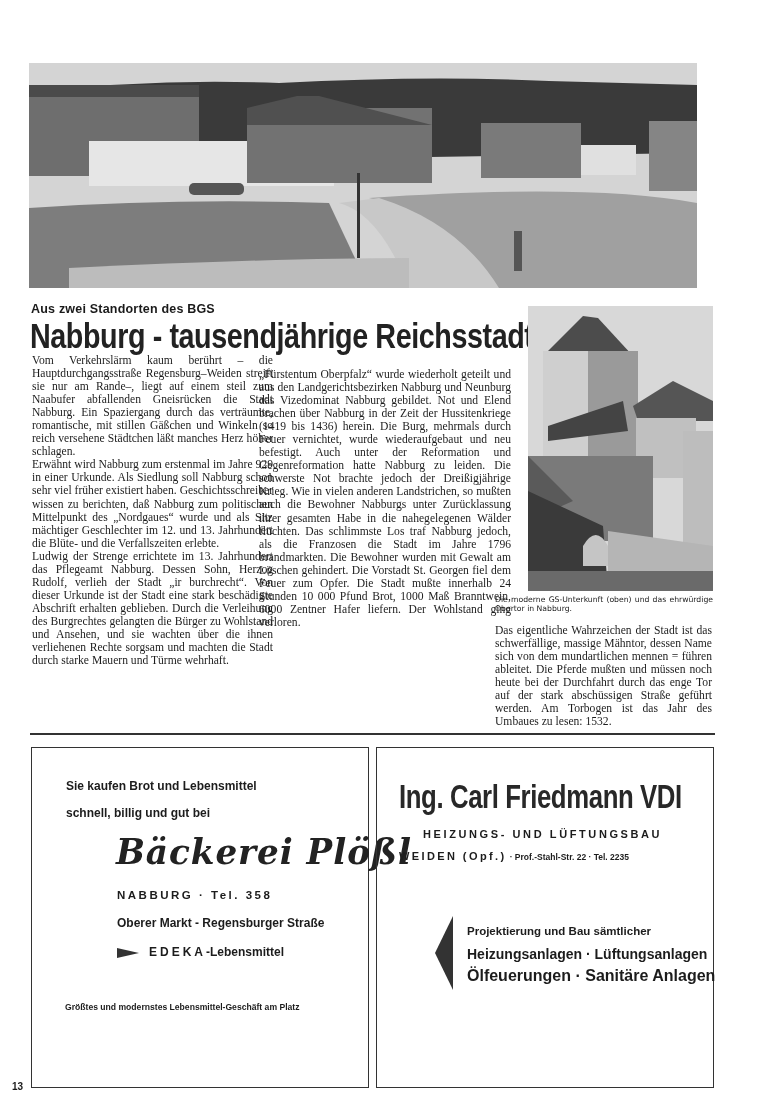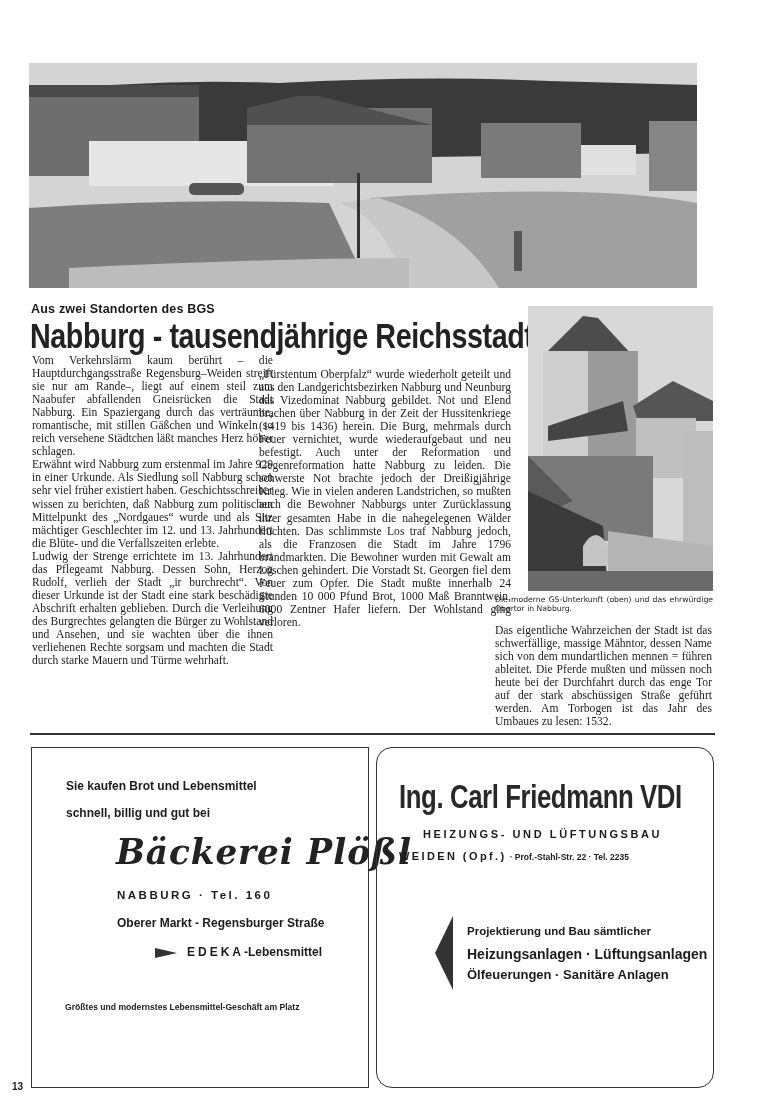--- a/index.html
+++ b/index.html
@@ -11,21 +11,21 @@
   .headline{left:30px;top:316px;font-family:"Liberation Sans",sans-serif;font-weight:bold;font-size:35px;transform:scaleX(0.82);transform-origin:left top;letter-spacing:-0.5px;white-space:nowrap;color:#222;}
   .col{font-family:"Liberation Serif",serif;font-size:11.6px;line-height:13.05px;text-align:justify;color:#1c1c1c;}
   .col p{margin:0;text-indent:0;}
   .col1{left:32px;top:354px;width:241px;}
   .col2{left:259px;top:368px;width:252px;}
   .col3{left:495px;top:624px;width:217px;}
   .caption{left:495px;top:595px;width:218px;font-family:"DejaVu Sans",sans-serif;font-size:7.7px;line-height:9px;text-align:justify;color:#222;}
   .rule{left:30px;top:733px;width:685px;height:2px;background:#333;}
   .adbox{top:747px;height:341px;border:1.3px solid #333;box-sizing:border-box;text-align:center;}
   .ad-left{left:31px;width:338px;}
-  .ad-right{left:376px;width:338px;border-radius:16px;}
+  .ad-right{left:376px;width:338px;}
   .ad-text{position:absolute;font-family:"Liberation Sans",sans-serif;font-weight:bold;color:#1c1c1c;white-space:nowrap;}
   .page-num{left:12px;top:1081px;font-family:"Liberation Sans",sans-serif;font-weight:bold;font-size:10px;}
   .script{font-family:"DejaVu Serif",serif;font-style:italic;font-weight:bold;font-size:36px;transform:scaleX(0.95);transform-origin:left top;color:#222;letter-spacing:1px;}
   .condensed{font-size:33px;transform:scaleX(0.78);transform-origin:left top;letter-spacing:-0.5px;color:#282828;}
 </style>
 </head>
 <body>
 
 <div class="abs photo-top">
   <svg width="668" height="225" viewBox="0 0 668 225">
@@ -86,34 +86,34 @@
 <div class="abs col col3">
   <p>Das eigentliche Wahrzeichen der Stadt ist das schwerfällige, massige Mähntor, dessen Name sich von dem mundartlichen mennen = führen ableitet. Die Pferde mußten und müssen noch heute bei der Durchfahrt durch das enge Tor auf der stark abschüssigen Straße geführt werden. Am Torbogen ist das Jahr des Umbaues zu lesen: 1532.</p>
 </div>
 
 <div class="abs rule"></div>
 
 <div class="abs adbox ad-left">
   <div class="ad-text" style="left:34px;top:31px;font-size:12px;">Sie kaufen Brot und Lebensmittel</div>
   <div class="ad-text" style="left:34px;top:58px;font-size:12px;">schnell, billig und gut bei</div>
   <div class="ad-text script" style="left:84px;top:82px;">Bäckerei Plößl</div>
-  <div class="ad-text" style="left:85px;top:141px;font-size:11.5px;letter-spacing:2.5px;">NABBURG · Tel. 160</div>
+  <div class="ad-text" style="left:85px;top:141px;font-size:11.5px;letter-spacing:2.5px;">NABBURG · Tel. 358</div>
   <div class="ad-text" style="left:85px;top:168px;font-size:12px;">Oberer Markt  -  Regensburger Straße</div>
-  <div class="ad-text" style="left:85px;top:197px;font-size:12px;margin-left:38px;">
+  <div class="ad-text" style="left:85px;top:197px;font-size:12px;">
     <span style="display:inline-block;vertical-align:middle;margin-right:10px;width:0;height:0;border-top:5px solid transparent;border-bottom:5px solid transparent;border-left:22px solid #333;"></span><span style="letter-spacing:3px;">EDEKA</span><span>-Lebensmittel</span>
   </div>
   <div class="ad-text" style="left:33px;top:254px;font-size:8.6px;">Größtes und modernstes Lebensmittel-Geschäft am Platz</div>
 </div>
 
 <div class="abs adbox ad-right">
   <div class="ad-text condensed" style="left:22px;top:30px;">Ing. Carl Friedmann VDI</div>
   <div class="ad-text" style="left:22px;top:80px;font-size:11px;letter-spacing:2.6px;padding-left:24px;">HEIZUNGS- UND LÜFTUNGSBAU</div>
   <div class="ad-text" style="left:22px;top:102px;font-size:11px;">
     <span style="letter-spacing:2.4px;">WEIDEN (Opf.)</span>
     <span style="font-size:8.5px;">· Prof.-Stahl-Str. 22 · Tel. 2235</span>
   </div>
   <div style="position:absolute;left:58px;top:168px;width:0;height:0;border-top:37px solid transparent;border-bottom:37px solid transparent;border-right:18px solid #333;"></div>
   <div class="ad-text" style="left:90px;top:177px;font-size:11.5px;">Projektierung und Bau sämtlicher</div>
   <div class="ad-text" style="left:90px;top:198px;font-size:14px;">Heizungsanlagen  ·  Lüftungsanlagen</div>
-  <div class="ad-text" style="left:90px;top:219px;font-size:13px;">Ölfeuerungen  ·  Sanitäre Anlagen</div>
+  <div class="ad-text" style="left:90px;top:219px;font-size:16px;">Ölfeuerungen  ·  Sanitäre Anlagen</div>
 </div>
 
 <div class="abs page-num">13</div>
 
 </body></html>

